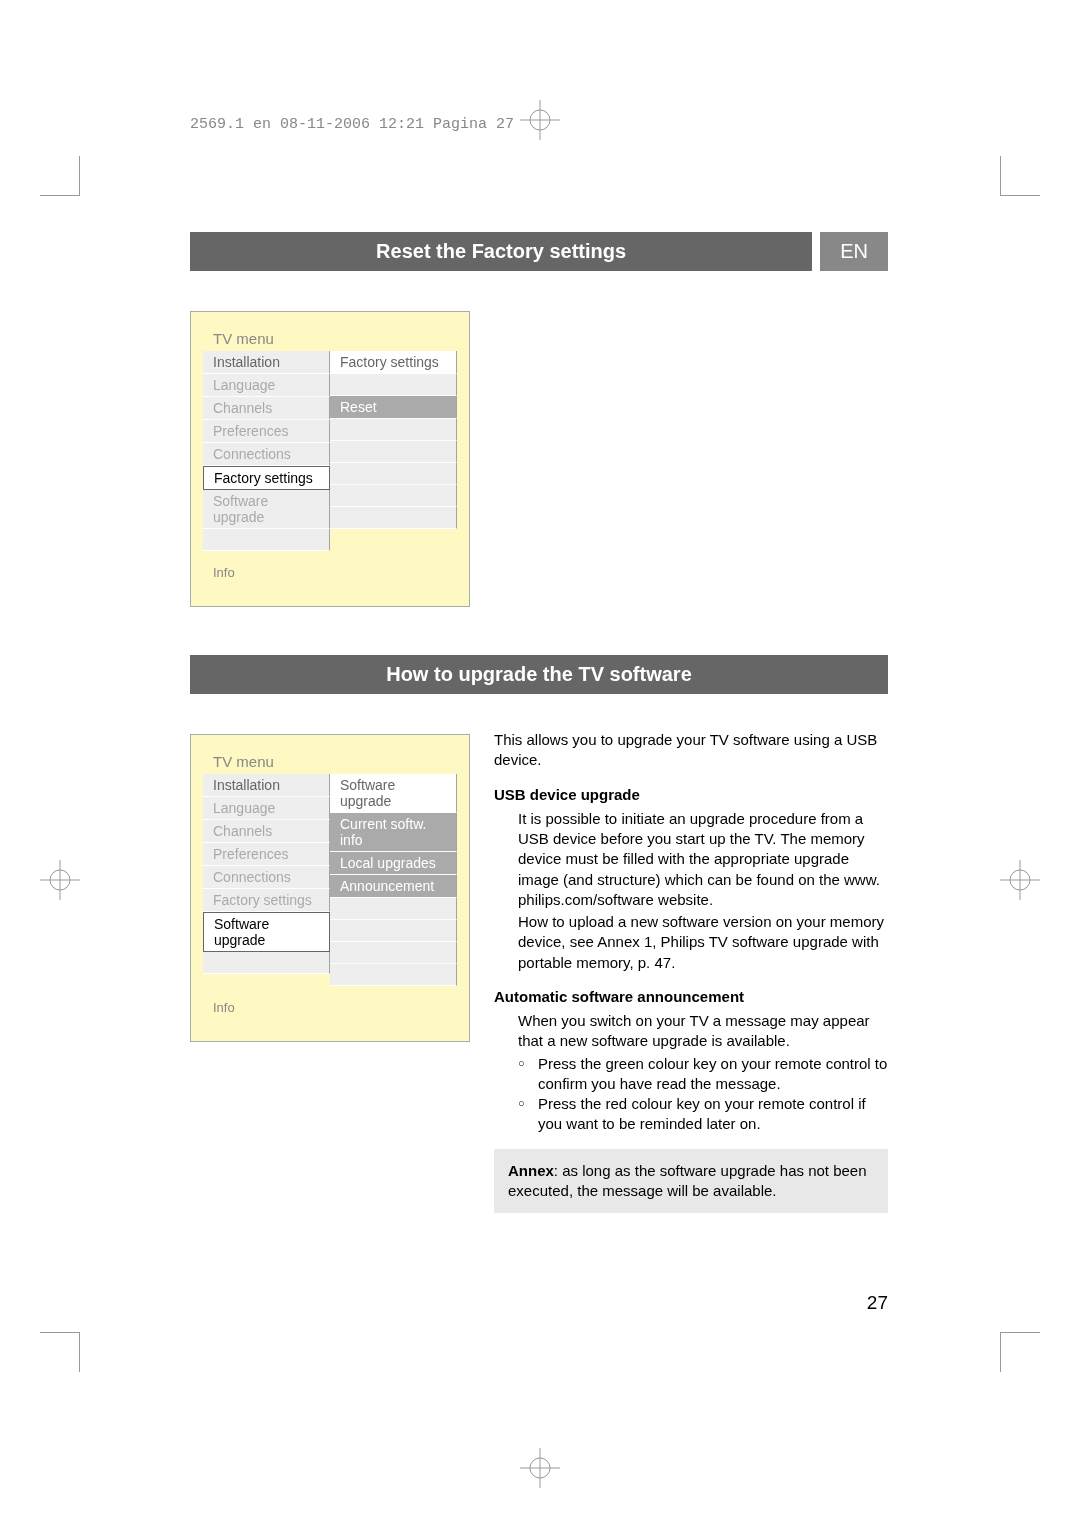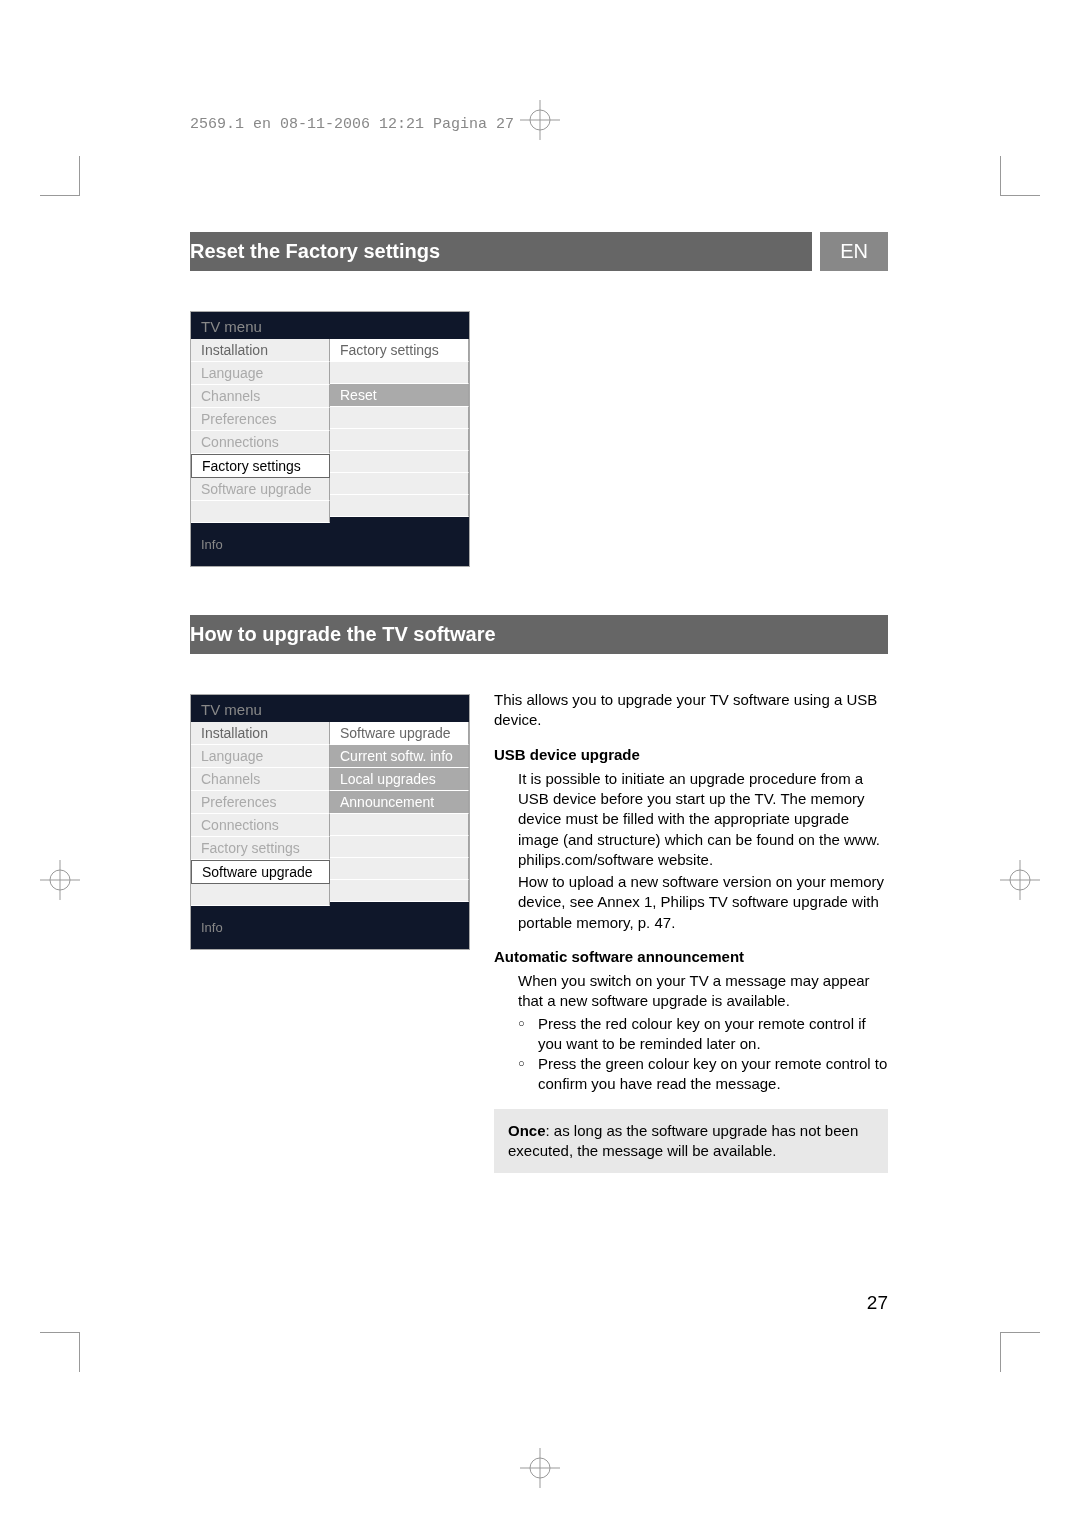--- a/index.html
+++ b/index.html
@@ -16,30 +16,30 @@
     .reg-top { top: 100px; left: 520px; }
     .reg-bottom { bottom: 40px; left: 520px; }
     .reg-left { top: 860px; left: 40px; }
     .reg-right { top: 860px; right: 40px; }
     
     .page-header { position: absolute; top: 116px; left: 190px; font-family: 'Courier New', monospace; font-size: 15px; color: #888; }
     
     .page-number { position: absolute; bottom: 214px; right: 192px; font-size: 19px; }
     
     .section-title-bar { display: flex; margin-bottom: 36px; }
-    .title-main { background: #666; color: #fff; font-weight: bold; font-size: 20px; padding: 8px 0; flex: 1; }
+    .title-main { background: #666; color: #fff; font-weight: bold; font-size: 20px; padding: 8px 0; flex: 1; text-align: center; }
     .lang-badge { background: #888; color: #fff; font-weight: normal; font-size: 20px; padding: 8px 20px; margin-left: 8px; }
     
     .content { position: absolute; top: 232px; left: 190px; right: 192px; }
     
     .section { margin-bottom: 48px; }
     .section-body { display: flex; gap: 24px; }
     
     .menu-col { width: 280px; flex-shrink: 0; padding-top: 4px; }
-    .menu-panel { border: 1px solid #aaa; padding: 0; background: #0f172a; }
+    .menu-panel { border: 1px solid #aaa; padding: 12px; background: #fef9c3; }
     .menu-title { font-size: 15px; color: #888; padding: 6px 10px 4px; }
     .menu-cols { display: flex; }
     .menu-left { width: 50%; }
     .menu-right { width: 50%; }
     .menu-item { font-size: 14px; color: #aaa; padding: 3px 10px; background: #eee; border-bottom: 1px solid #fff; border-right: 1px solid #a3a3a3; }
     .menu-item.blank { height: 22px; }
     .menu-item.header { color: #666; }
     .menu-item.selected { color: #000; background: #fff; border: 1px solid #666; }
     .menu-item.highlighted { background: #aaa; color: #fff; }
     .menu-info { font-size: 13px; color: #888; padding: 14px 10px 14px; }
@@ -172,24 +172,24 @@
         </div>
       </div>
       <div class="text-col">
         <p>This allows you to upgrade your TV software using a USB device.</p>
         <div class="subhead">USB device upgrade</div>
         <p class="indented">It is possible to initiate an upgrade procedure from a USB device before you start up the TV. The memory device must be filled with the appropriate upgrade image (and structure) which can be found on the www. philips.com/software website.</p>
         <p class="indented">How to upload a new software version on your memory device, see Annex 1, Philips TV software upgrade with portable memory, p. 47.</p>
         <div class="subhead">Automatic software announcement</div>
         <p class="indented">When you switch on your TV a message may appear that a new software upgrade is available.</p>
         <ul class="bullet-list">
+          <li>Press the green colour key on your remote control to confirm you have read the message.</li>
           <li>Press the red colour key on your remote control if you want to be reminded later on.</li>
-          <li>Press the green colour key on your remote control to confirm you have read the message.</li>
         </ul>
         <div class="note-box">
-          <b>Once</b>: as long as the software upgrade has not been executed, the message will be available.
+          <b>Annex</b>: as long as the software upgrade has not been executed, the message will be available.
         </div>
       </div>
     </div>
   </div>
 </div>
 
 <div class="page-number">27</div>
 
 </body></html>

